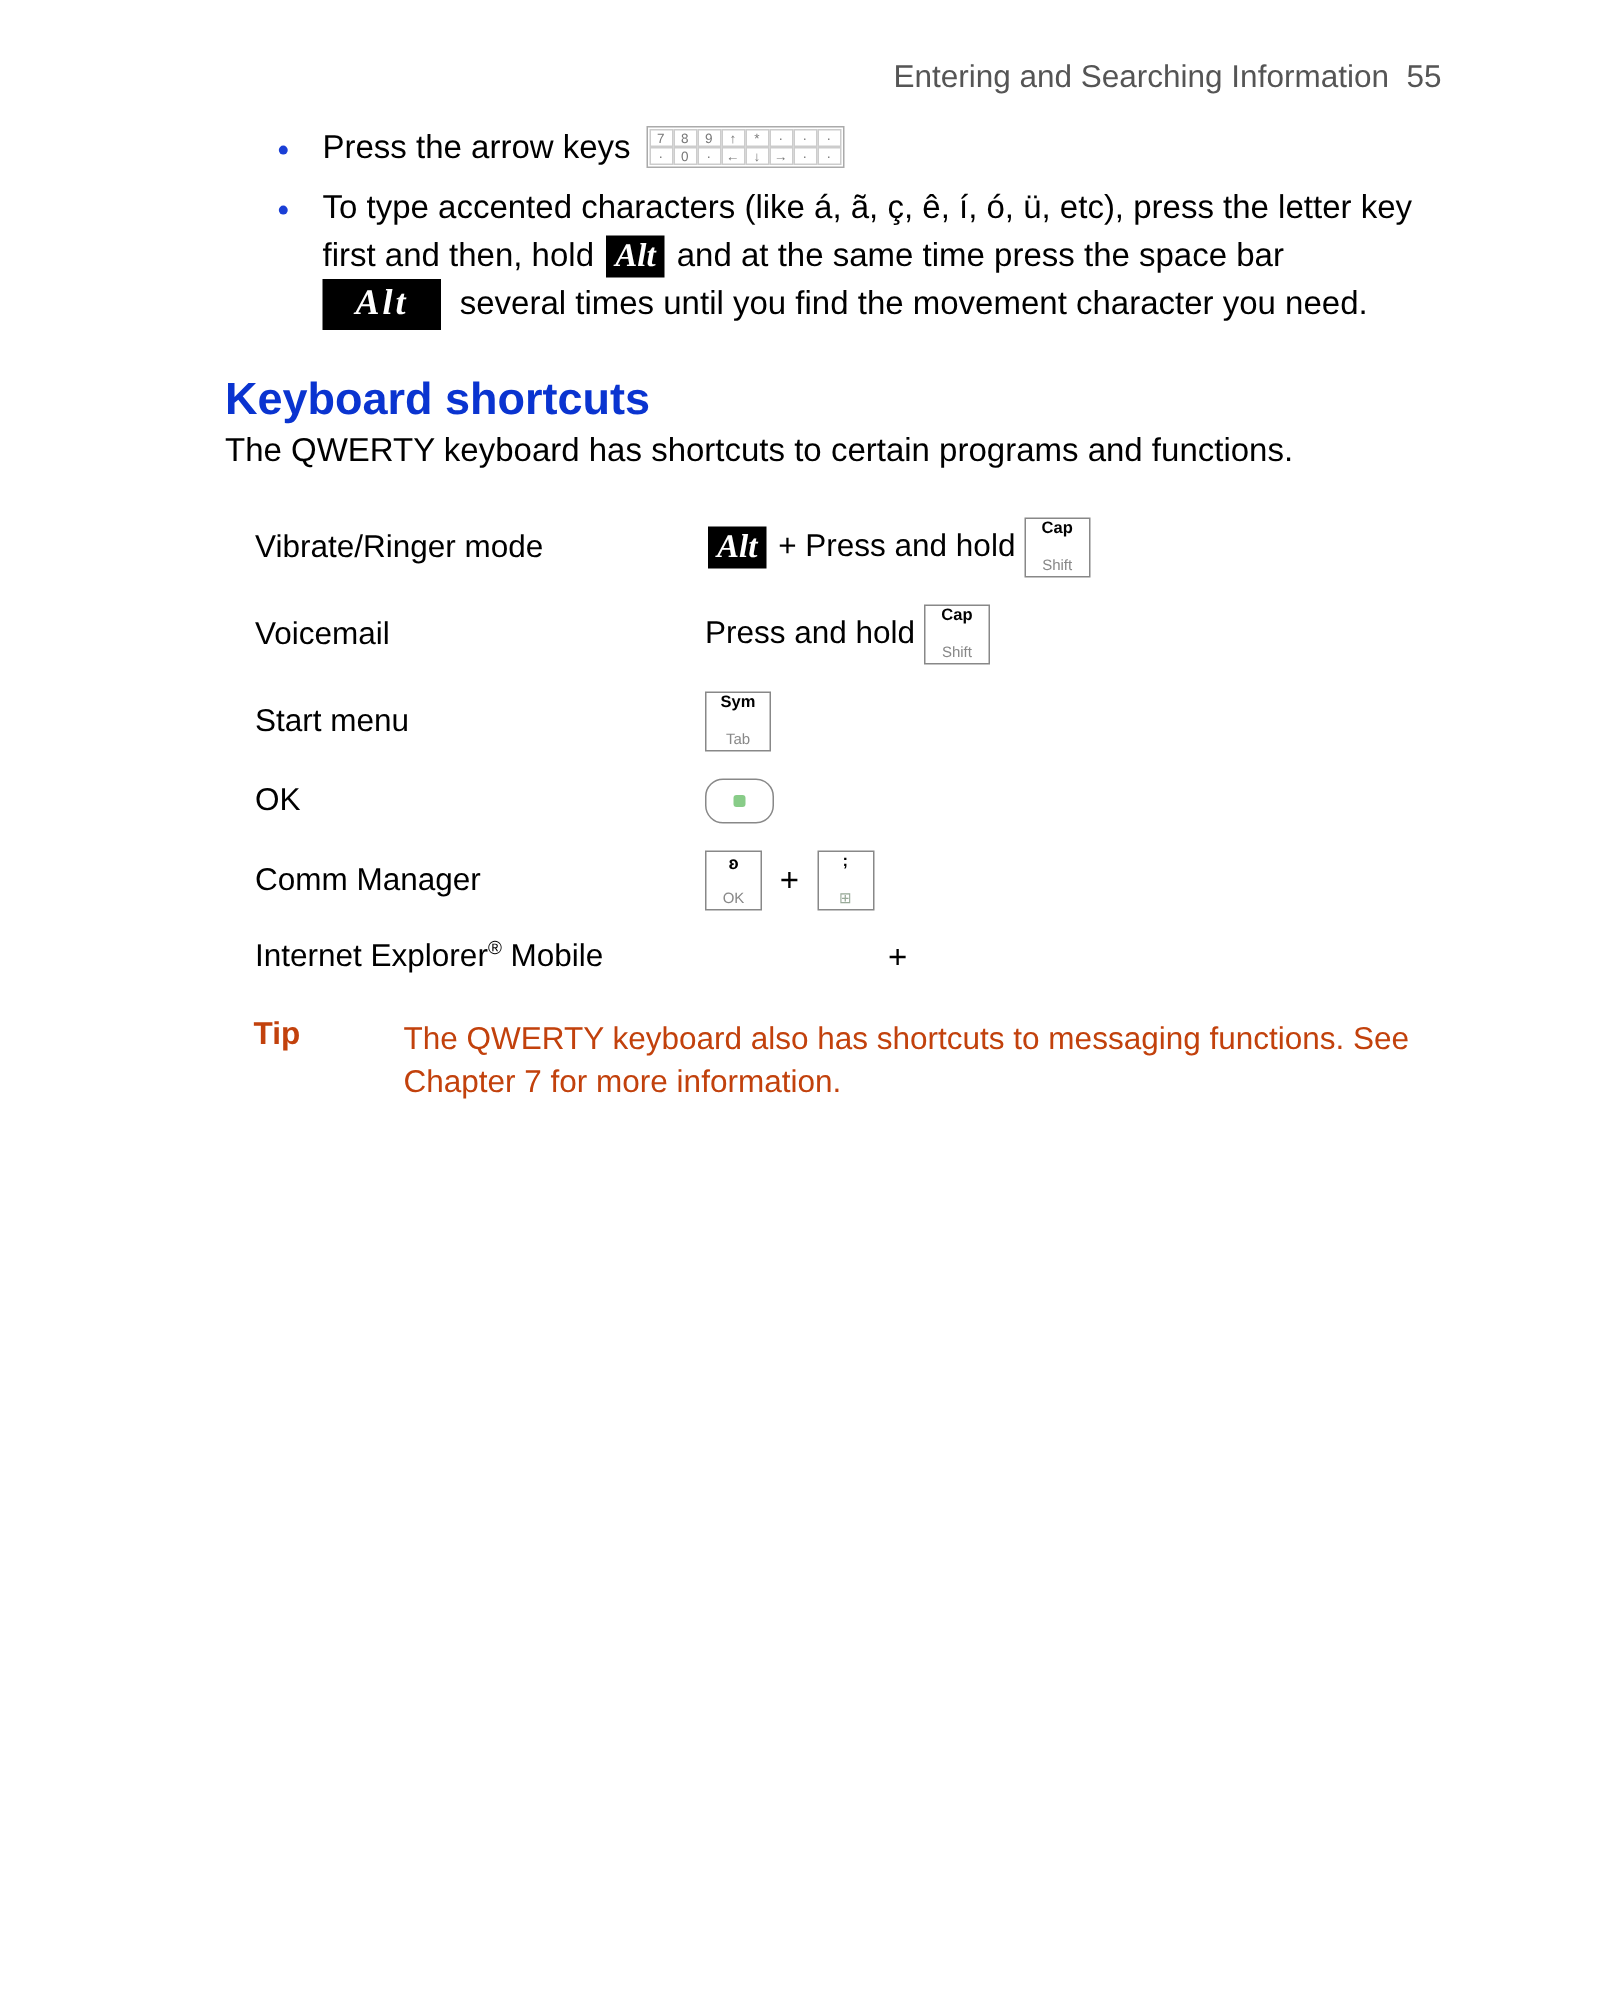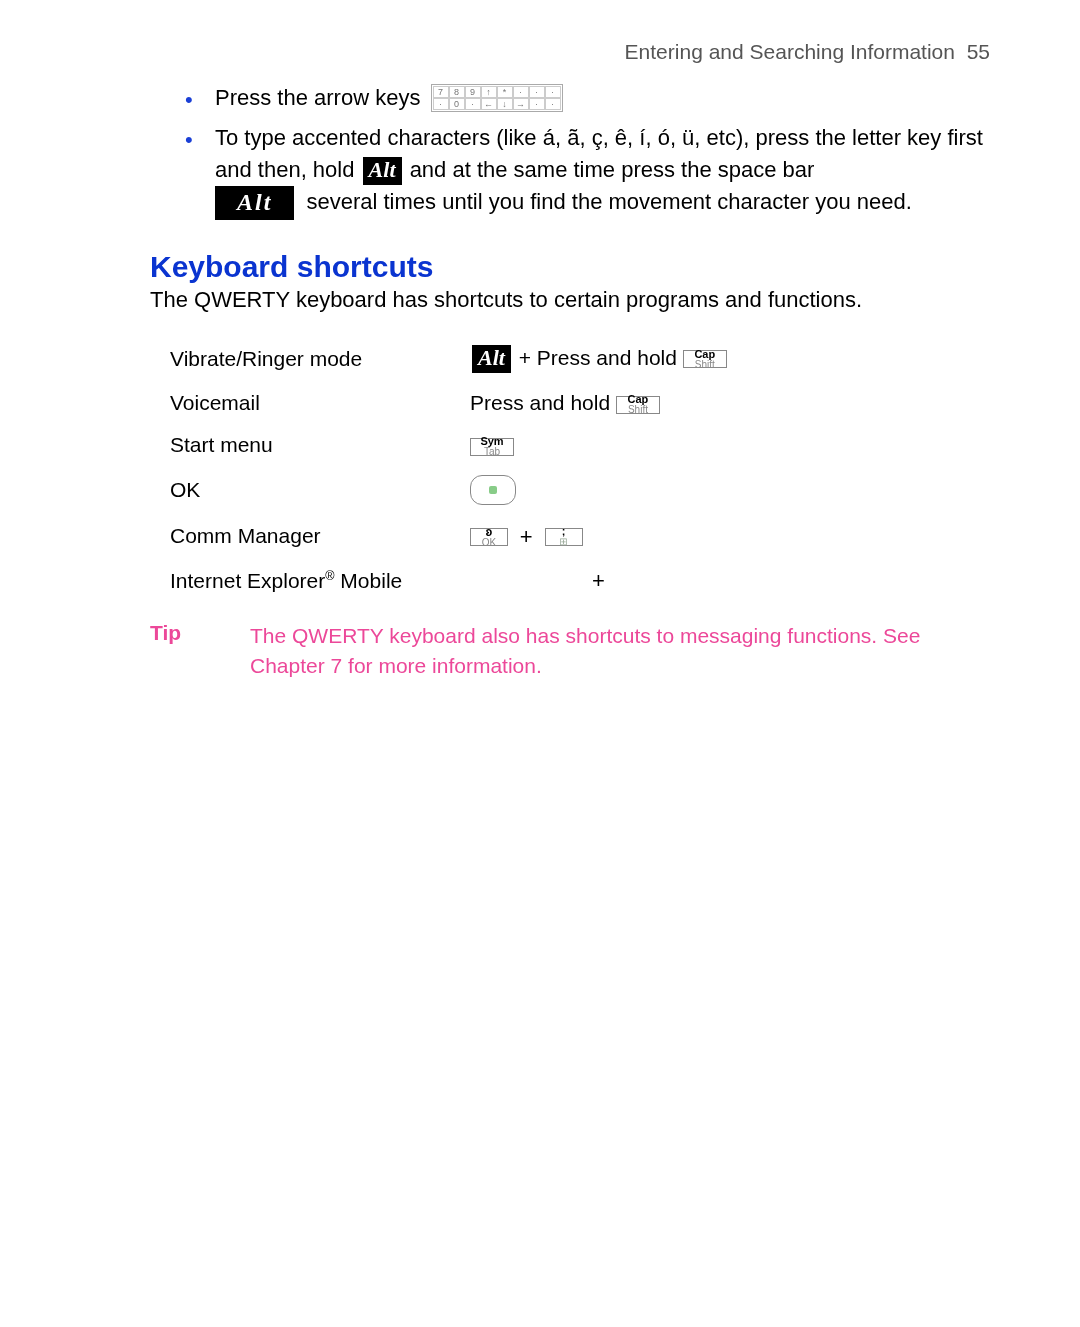--- a/index.html
+++ b/index.html
@@ -4,21 +4,21 @@
 <style>
   body {
     margin: 0;
     padding: 0;
     font-family: "Myriad Pro", "Segoe UI", Arial, sans-serif;
     color: #000;
     width: 1080px;
     background: #fff;
   }
   .page {
-    padding: 40px 90px 60px 150px;
+    padding: 40px 119px 60px 150px;
     box-sizing: border-box;
   }
   .running-head {
     text-align: right;
     font-size: 21px;
     color: #555;
     margin-bottom: 18px;
   }
   ul.bullets {
     list-style: none;
@@ -107,25 +107,25 @@
     vertical-align: middle;
   }
   table.shortcuts td.label {
     width: 290px;
     white-space: nowrap;
   }
   .keycap {
     display: inline-flex;
     flex-direction: column;
     align-items: center;
-    justify-content: center;
+    justify-content: space-between;
     border: 1px solid #888;
     background: #fff;
     min-width: 44px;
-    height: 18px;
+    height: 40px;
     font-size: 11px;
     line-height: 1;
     color: #222;
     padding: 1px 4px;
     vertical-align: middle;
     box-sizing: border-box;
   }
   .keycap .top { font-weight: bold; color:#000; }
   .keycap .bot { color:#888; font-size:10px; }
   .keycap.pill {
@@ -144,21 +144,22 @@
   }
   .plus {
     font-size: 22px;
     margin: 0 6px;
     vertical-align: middle;
   }
   .tip-row {
     display: flex;
     margin-top: 18px;
     font-size: 21px;
-    color: #ec4899;
+    color: #c2410c;
+    margin-left: 19px;
   }
   .tip-row .tip-label {
     font-weight: bold;
     width: 100px;
     flex: none;
   }
   .tip-row .tip-body {
     line-height: 1.4;
   }
   sup.reg {

